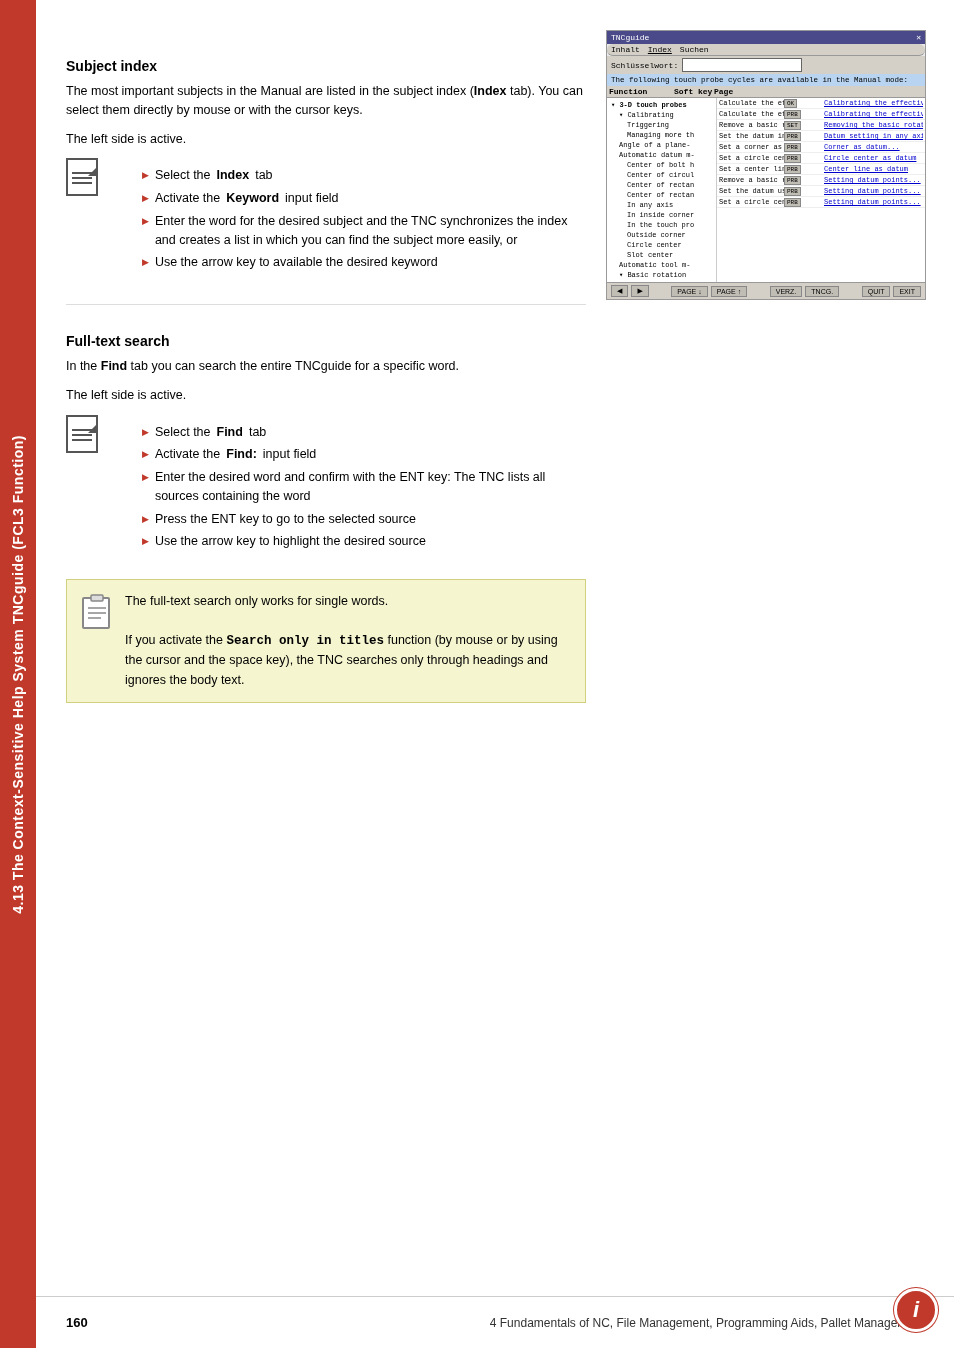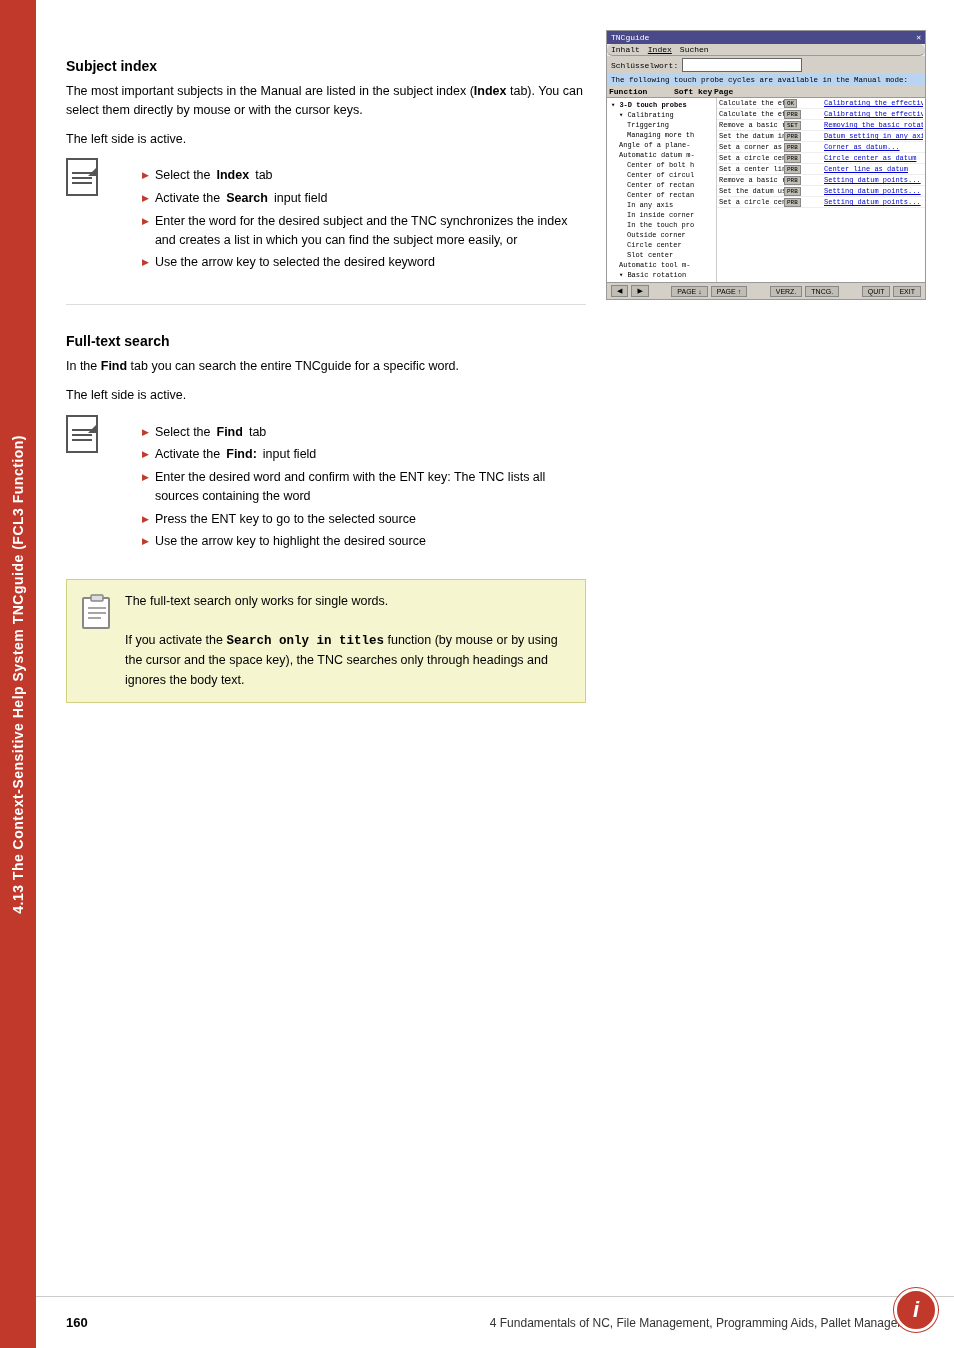--- a/index.html
+++ b/index.html
@@ -350,23 +350,23 @@
         <div class="with-icon">
           <div class="doc-icon">
             <div class="doc-icon-lines">
               <div></div>
               <div></div>
               <div></div>
             </div>
           </div>
           <ul class="arrow-list">
             <li>Select the <strong>Index</strong> tab</li>
-            <li>Activate the <strong>Search</strong> input field</li>
+            <li>Activate the <strong>Keyword</strong> input field</li>
             <li>Enter the word for the desired subject and the TNC synchronizes the index and creates a list in which you can find the subject more easily, or</li>
-            <li>Use the arrow key to selected the desired keyword</li>
+            <li>Use the arrow key to available the desired keyword</li>
           </ul>
         </div>
       </div>
 
       <div class="divider"></div>
 
       <div class="section">
         <div class="section-heading">Full-text search</div>
         <p class="body-text">
           In the <strong>Find</strong> tab you can search the entire TNCguide for a specific word.

